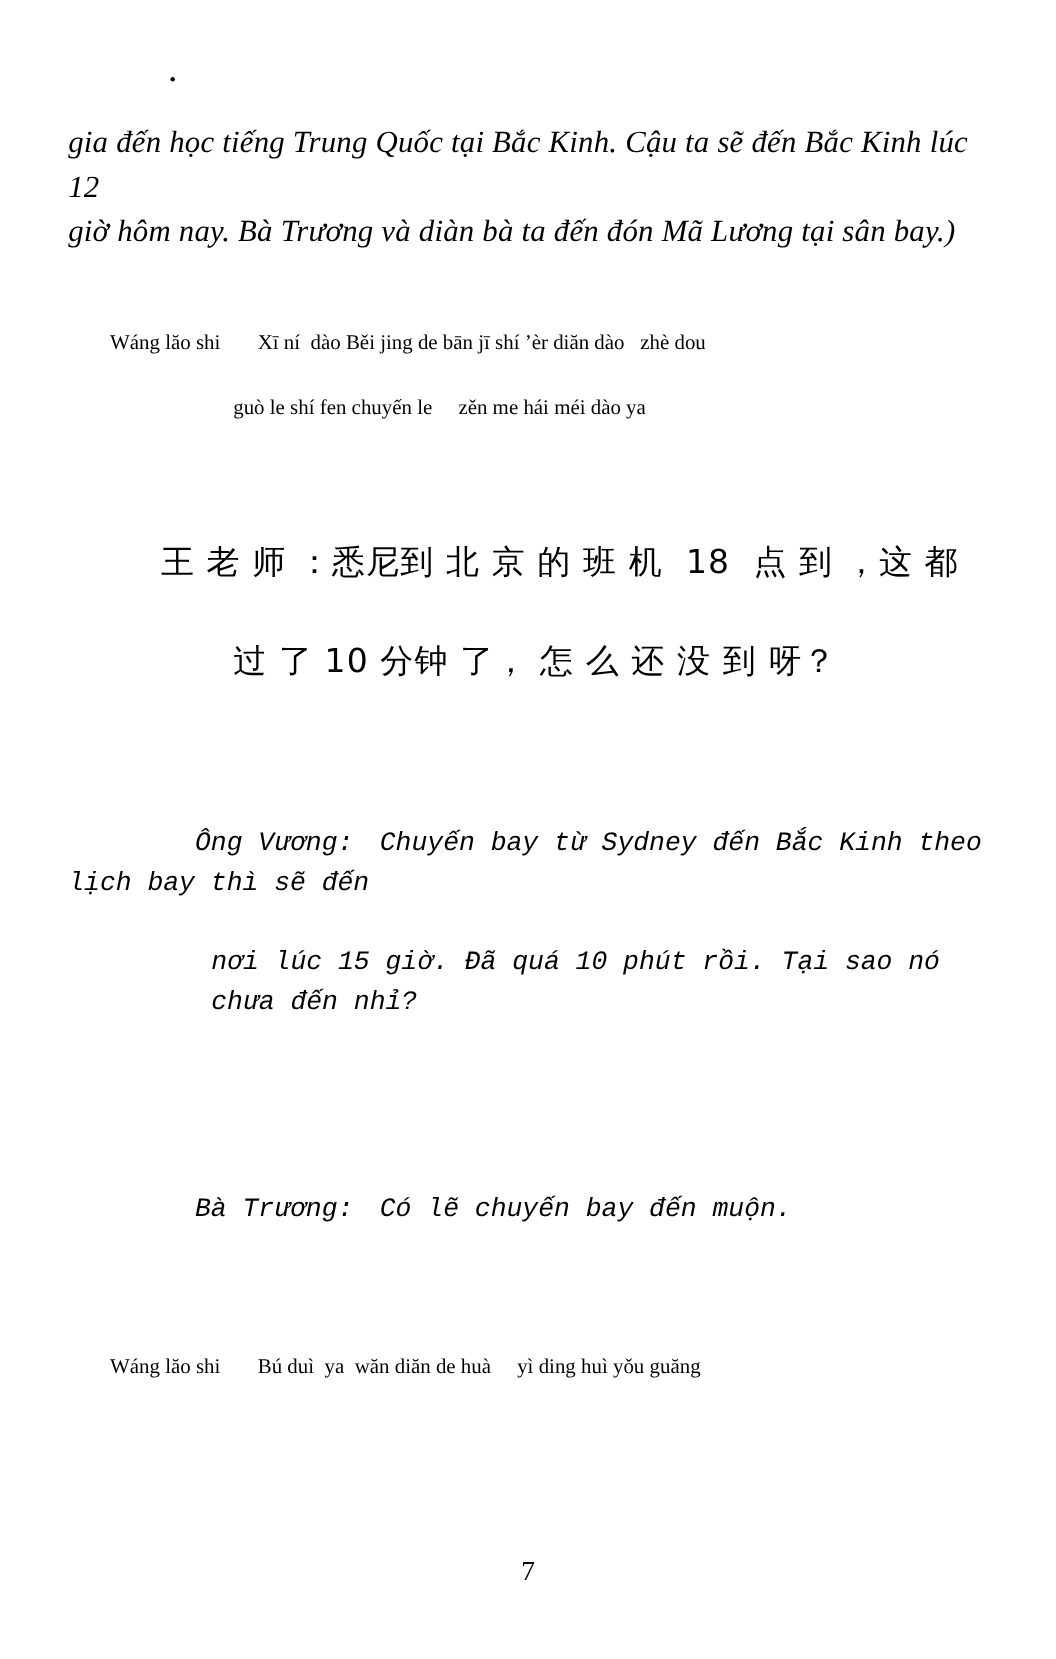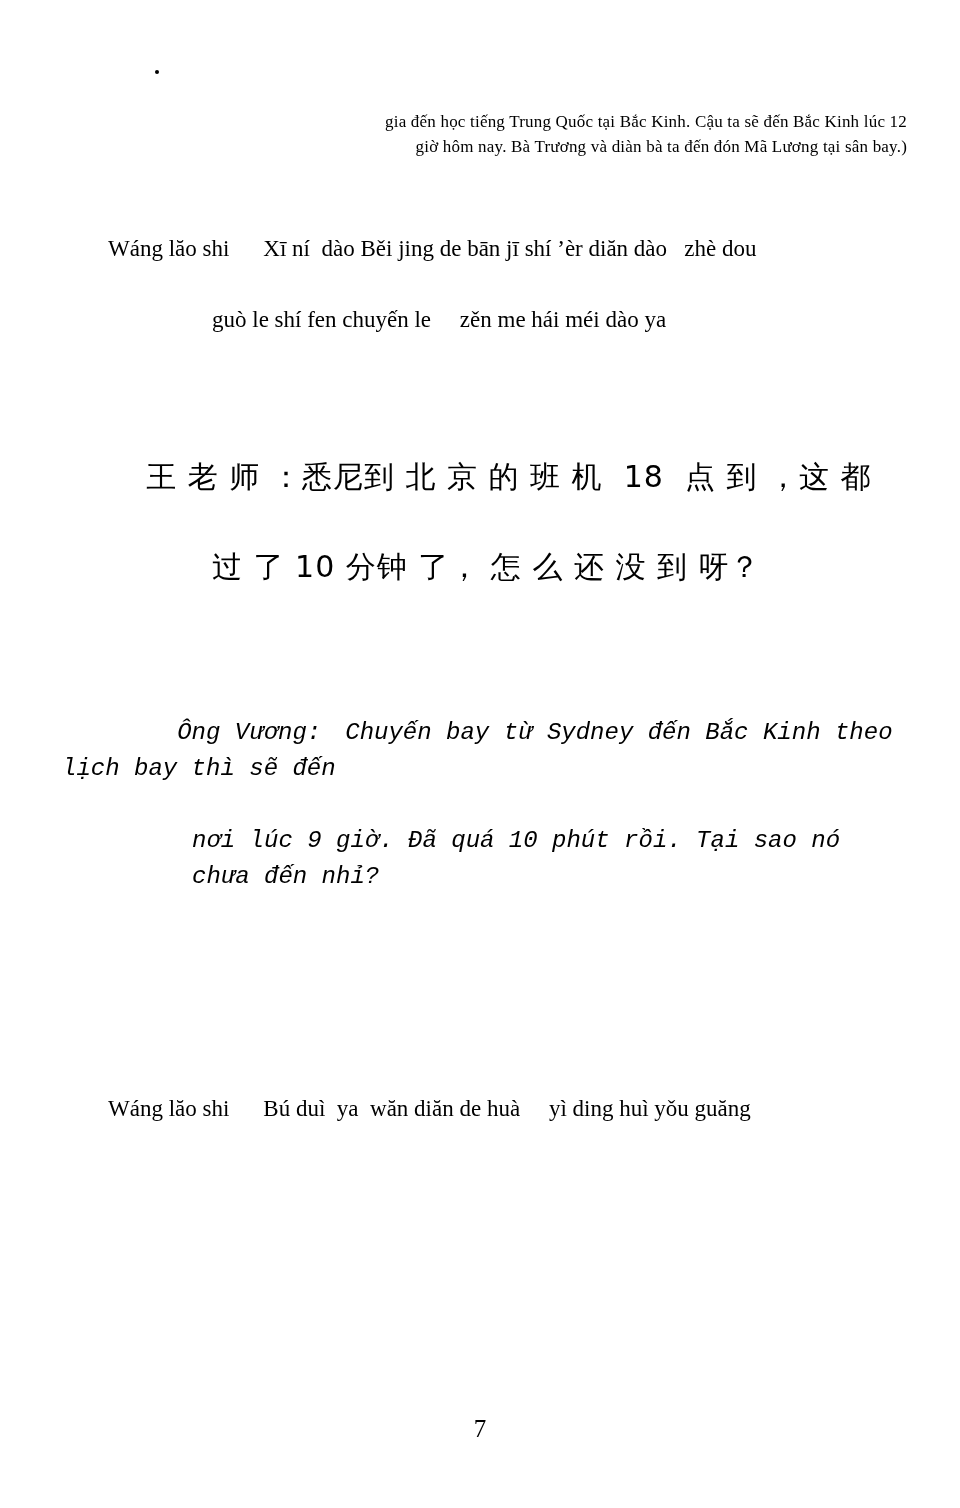--- a/index.html
+++ b/index.html
@@ -20,36 +20,36 @@
   .content {
     position: absolute;
     left: 62px;
     top: 110px;
     width: 845px;
   }
 
   
   .viet-intro {
     font-family: "Liberation Serif", serif;
-    font-size: 17px;
+    font-style: italic;
+    font-size: 28px;
     line-height: 1.45;
     letter-spacing: 0.2px;
-    text-align: right;
   }
   .viet-intro .ind {
     display: block;
   }
 
   .block {
     margin-top: 14px;
   }
 
   .pinyin {
     font-family: "Liberation Serif", serif;
-    font-size: 23px;
+    font-size: 19px;
     line-height: 1.55;
     white-space: pre-wrap;
   }
   .pinyin .cont {
     display: block;
     padding-left: 150px;
   }
 
   .hanzi {
     font-family: "DejaVu Sans", sans-serif;
@@ -121,27 +121,30 @@
       <div class="pinyin">
         <span>Wáng lăo shi</span><span style="display:inline-block;width:34px"></span><span>Xī ní  dào Běi jing de bān jī shí ’èr diăn dào   zhè dou</span>
         <span class="cont">guò le shí fen chuyến le     zěn me hái méi dào ya</span>
       </div>
       <div class="hanzi">
         <span>王 老 师 ：</span><span>悉尼到 北 京 的 班 机  18  点 到 ，这 都</span>
         <span class="cont">过 了 10 分钟 了， 怎 么 还 没 到 呀？</span>
       </div>
       <div class="viet">
         <span class="speaker-vi">Ông Vương:</span><span style="display:inline-block;width:24px"></span><span>Chuyến bay từ Sydney đến Bắc Kinh theo lịch bay thì sẽ đến</span>
-        <span class="cont">nơi lúc 9 giờ. Đã quá 10 phút rồi. Tại sao nó chưa đến nhỉ?</span>
+        <span class="cont">nơi lúc 15 giờ. Đã quá 10 phút rồi. Tại sao nó chưa đến nhỉ?</span>
       </div>
     </div>
 
     <div class="gap-lg"></div>
 
     <div class="block">
+      <div class="viet">
+        <span class="speaker-vi">Bà Trương:</span><span style="display:inline-block;width:24px"></span><span>Có lẽ chuyến bay đến muộn.</span>
+      </div>
     </div>
 
     <div class="gap-lg"></div>
 
     <div class="block">
       <div class="pinyin">
         <span>Wáng lăo shi</span><span style="display:inline-block;width:34px"></span><span>Bú duì  ya  wăn diăn de huà     yì ding huì yǒu guăng</span>
         
       </div>
 

